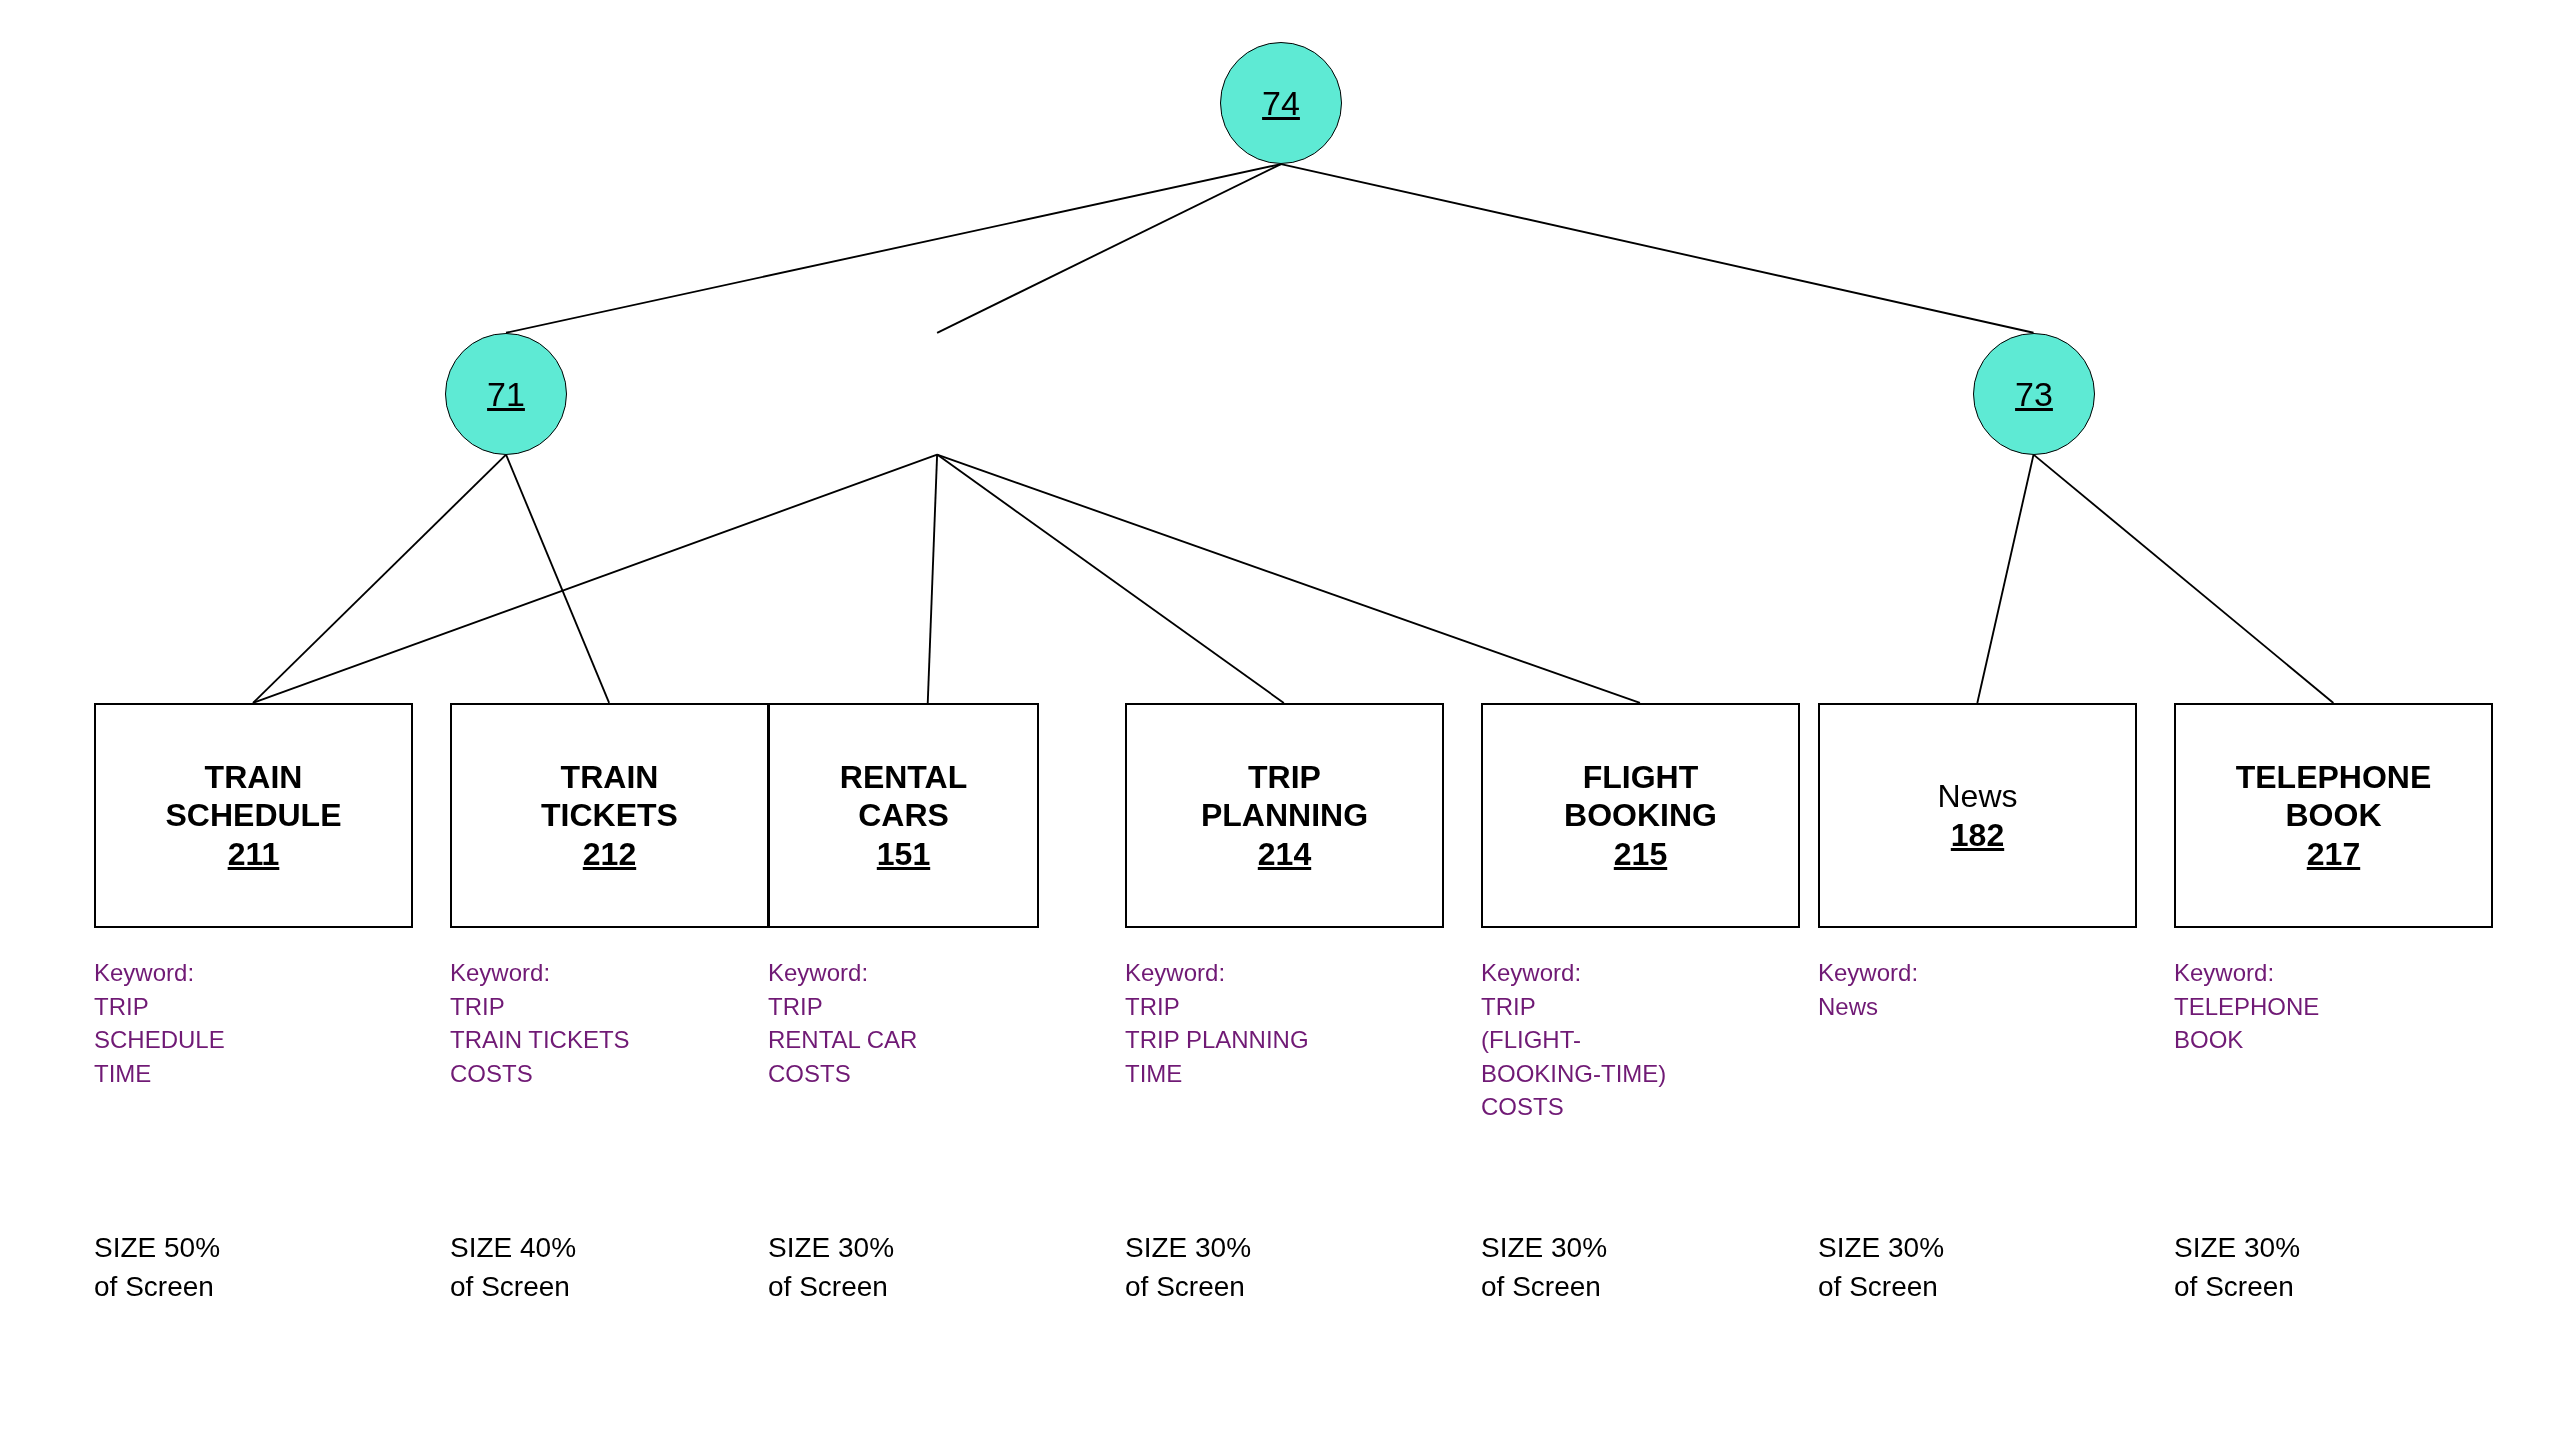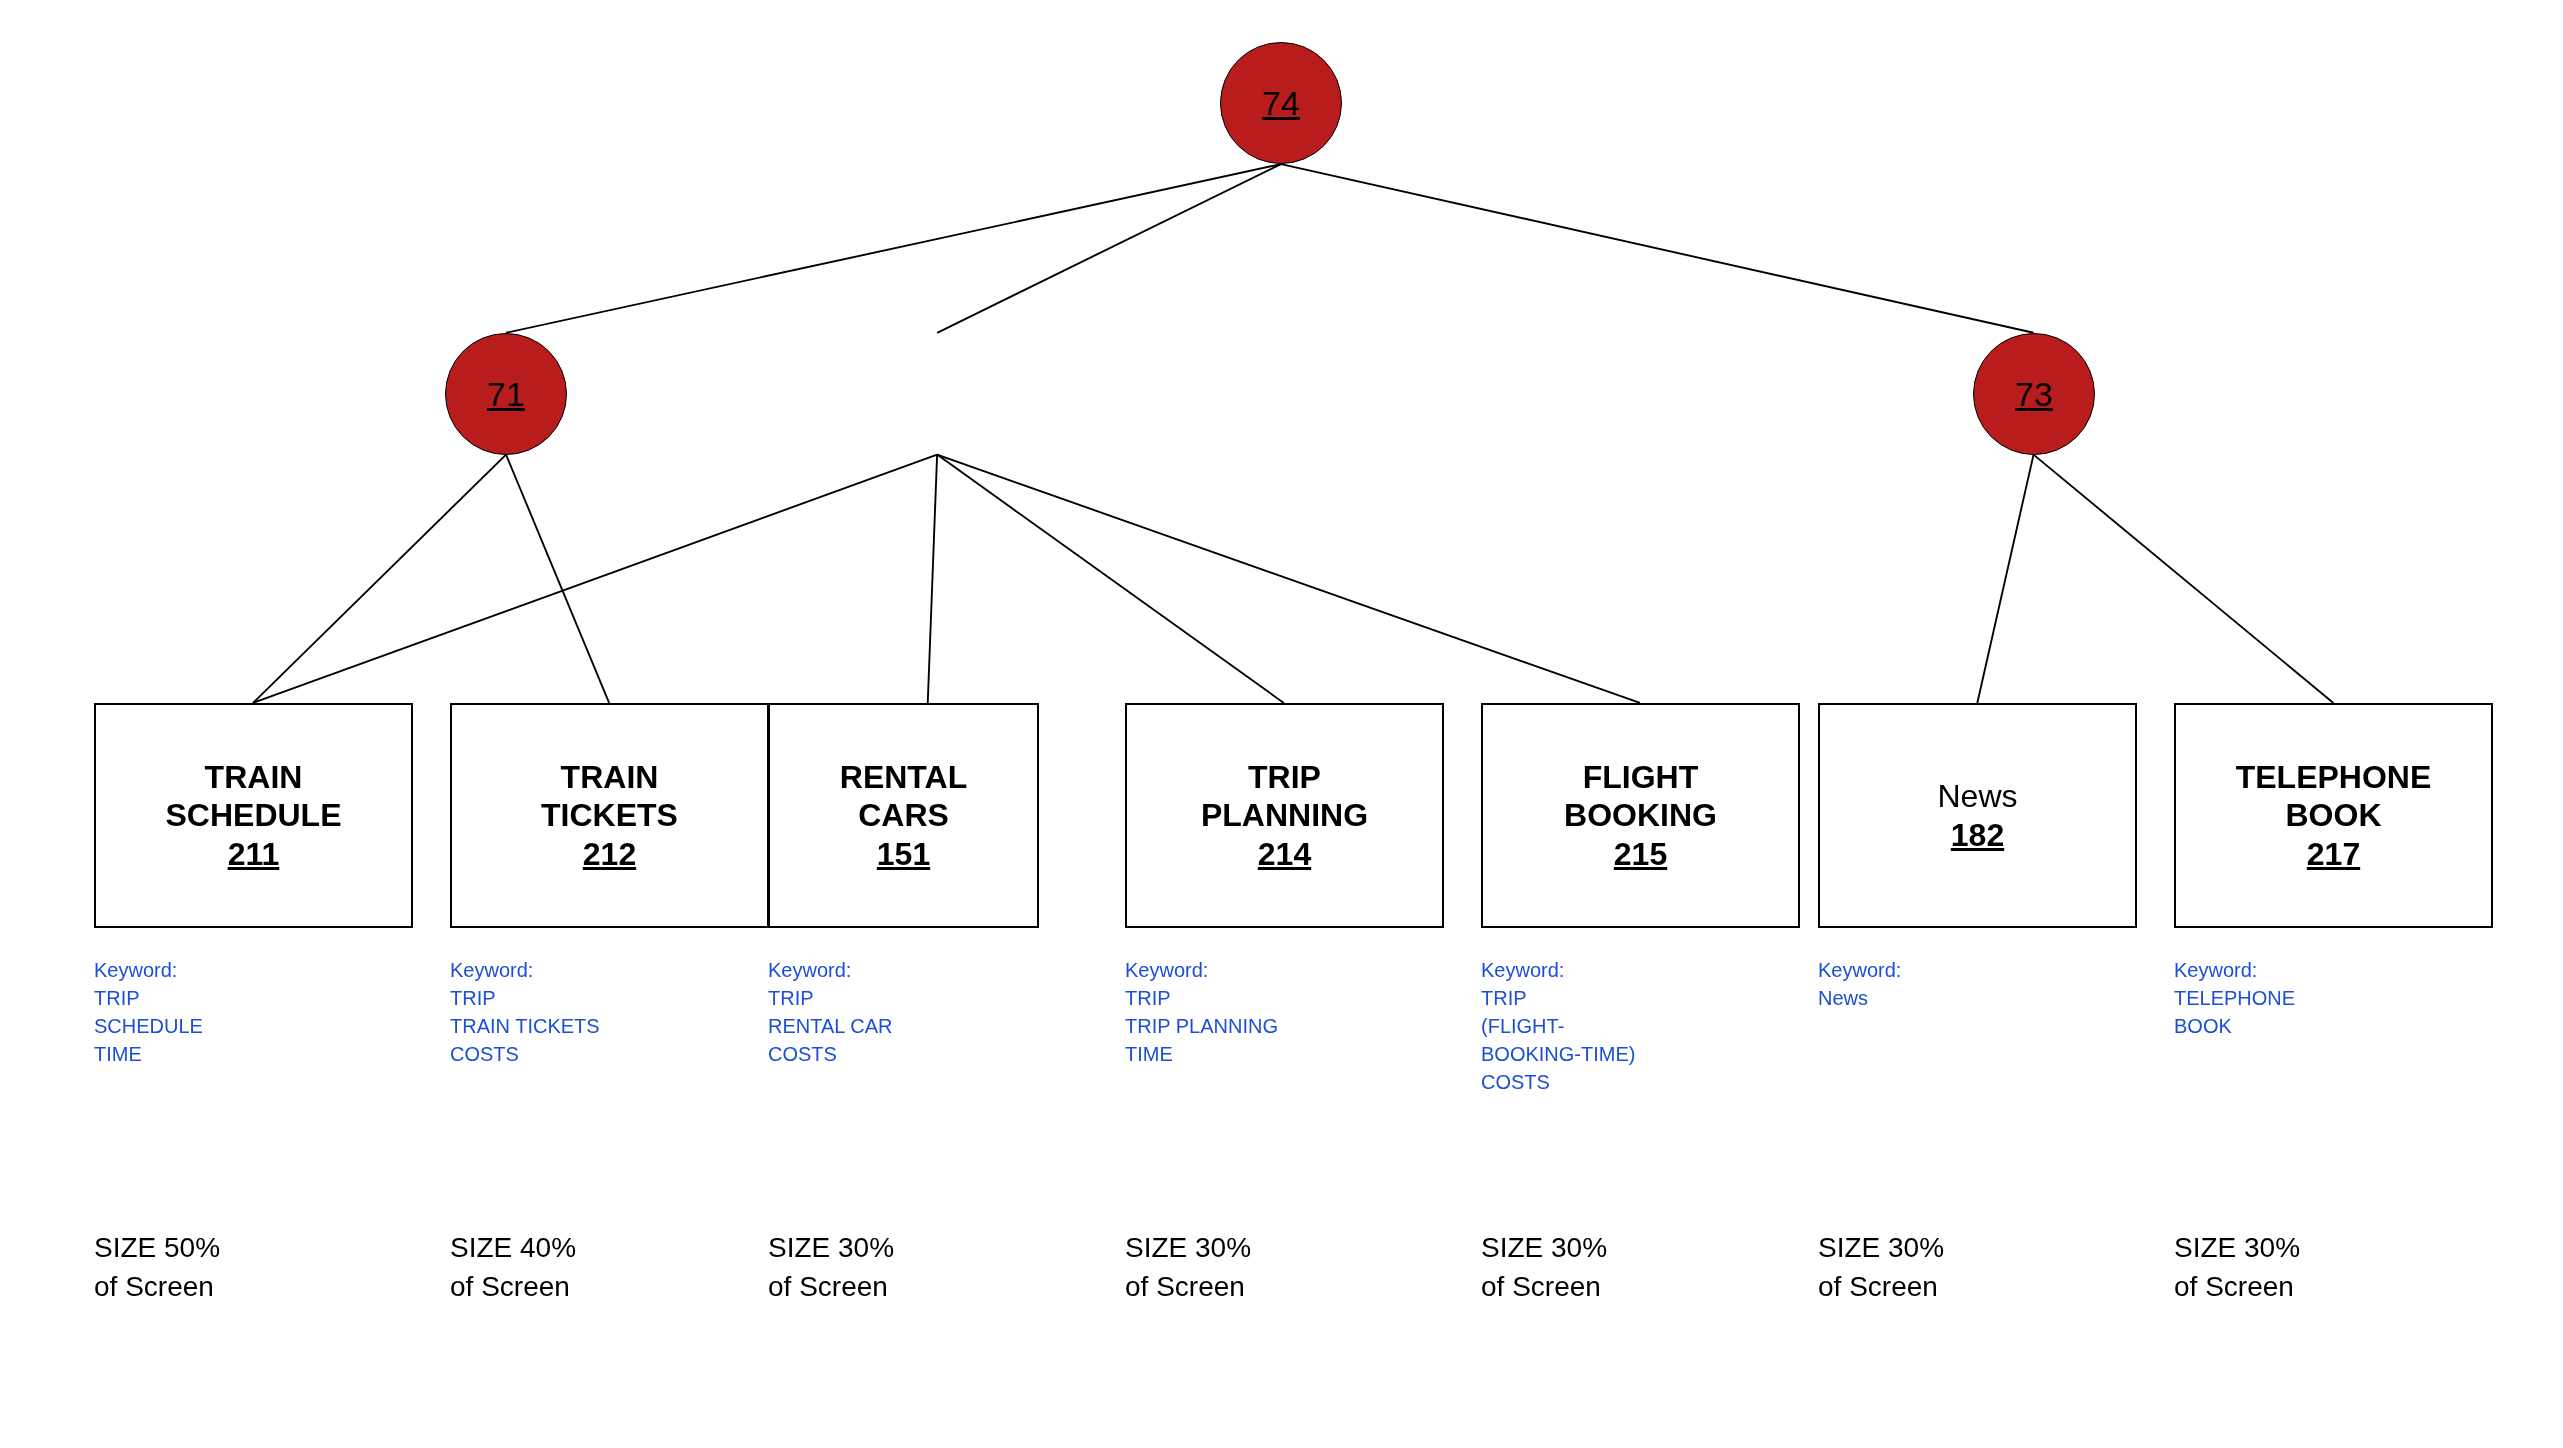--- a/index.html
+++ b/index.html
@@ -26,21 +26,21 @@
       width: 2563px;
       height: 1449px;
       pointer-events: none;
     }
 
     
     .node-circle {
       position: absolute;
       border: 1.9px solid #000;
       border-radius: 50%;
-      background: #b91c1c;
+      background: #5eead4;
       display: flex;
       align-items: center;
       justify-content: center;
       font-size: 34px;
       font-weight: normal;
     }
 
     .node-circle a, .node-circle span {
       text-decoration: underline;
       color: #000;
@@ -62,23 +62,23 @@
     }
 
     .node-rect .node-id {
       text-decoration: underline;
       font-weight: bold;
     }
 
     
     .keyword-label {
       position: absolute;
-      font-size: 20px;
+      font-size: 24px;
       line-height: 1.4;
-      color: #1d4ed8;
+      color: #701a75;
     }
 
     
     .size-label {
       position: absolute;
       font-size: 28px;
       line-height: 1.4;
       color: #000;
     }
   </style>

